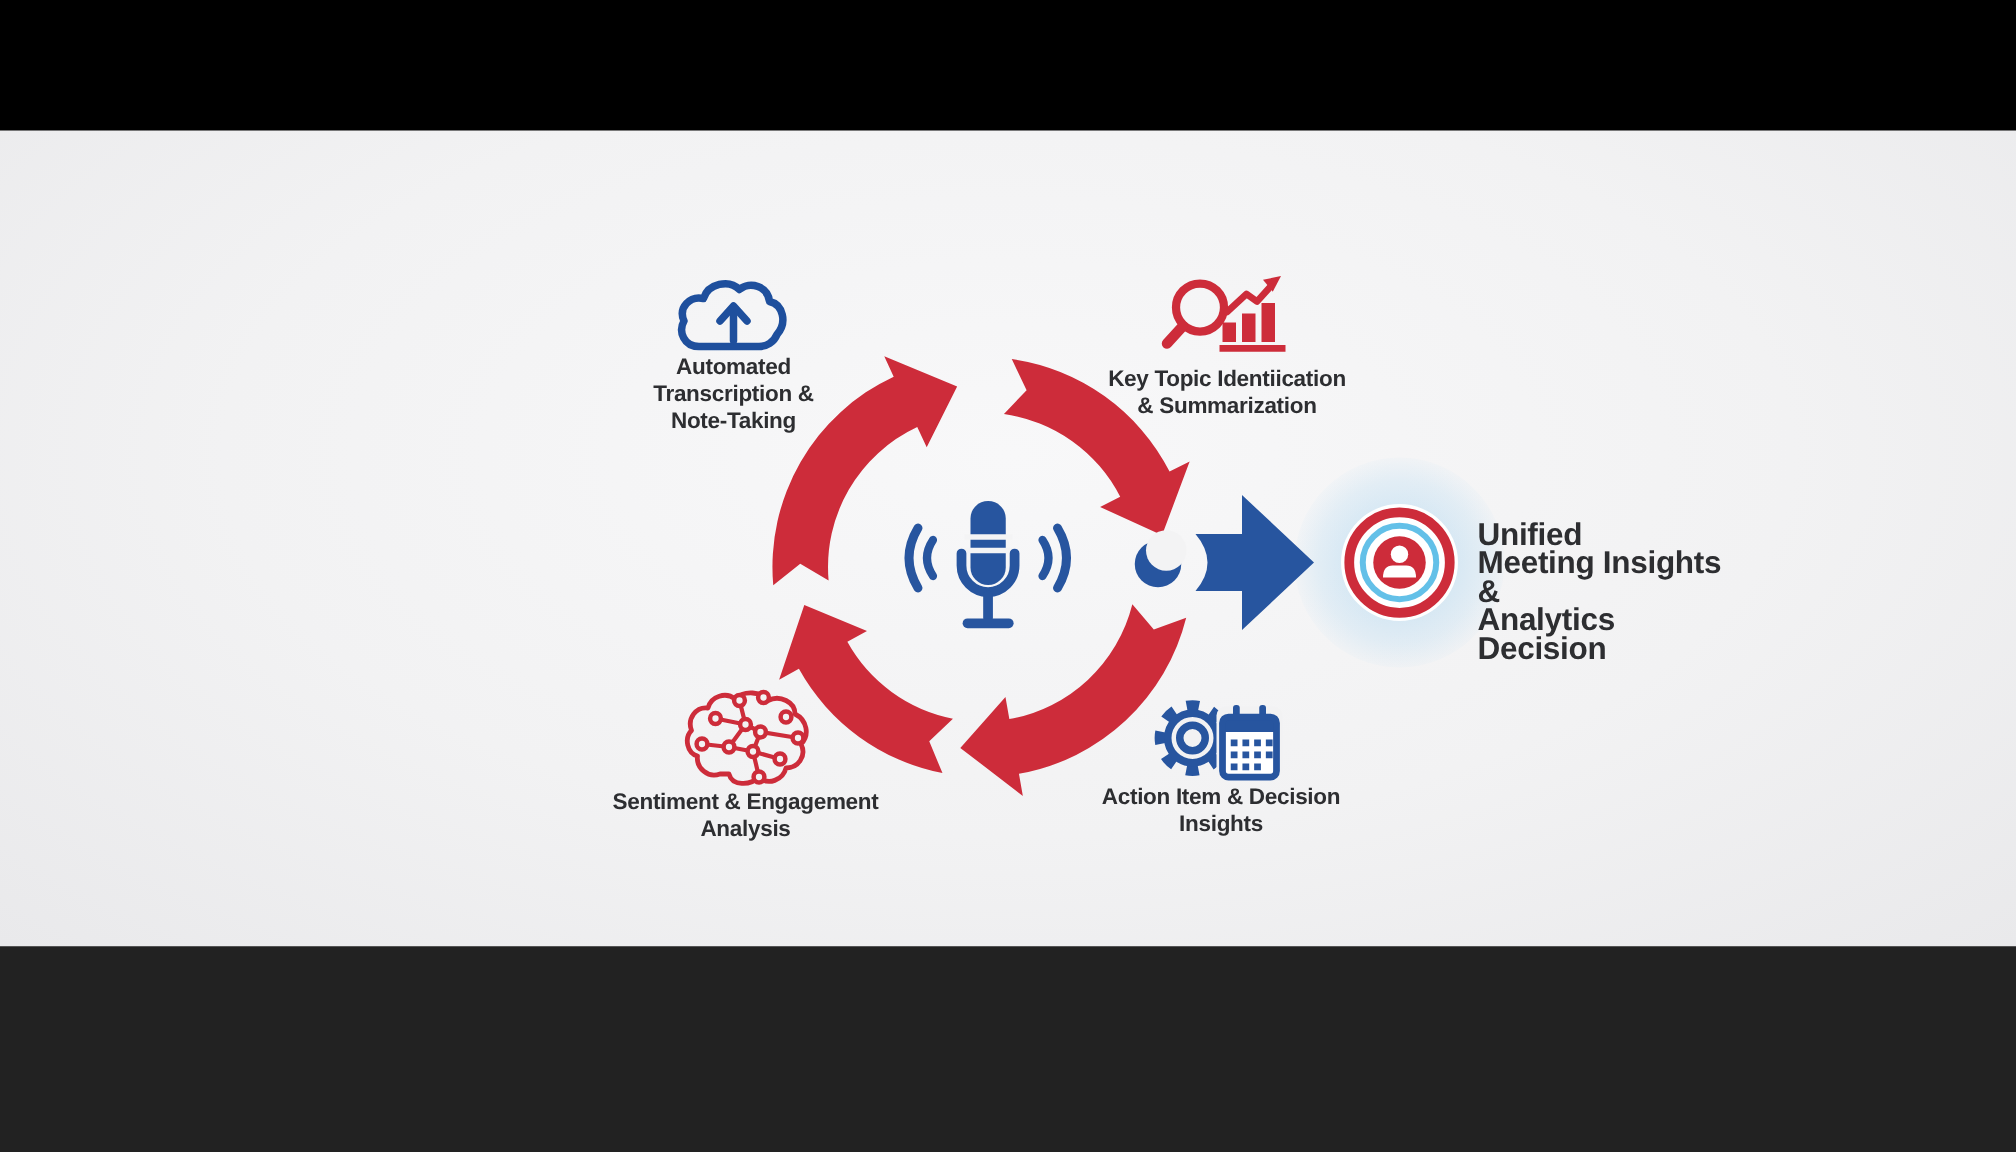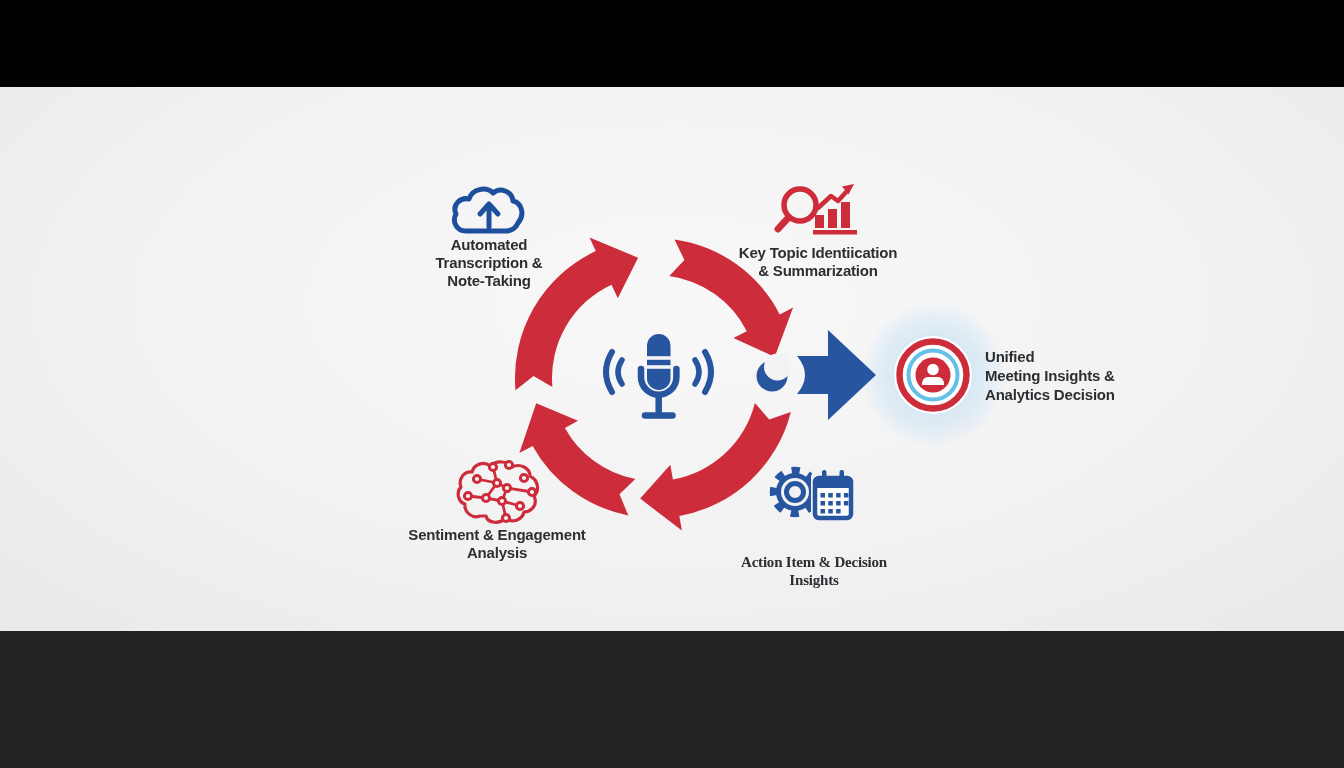--- a/index.html
+++ b/index.html
@@ -12,21 +12,21 @@
   .bar { position:absolute; left:0; width:1344px; background:var(--letterbox,#000); z-index:5; }
   .bar.top { top:0; height:87px; }
   .bar.bottom { top:680px; height:88px; }
   .abs { position:absolute; }
   .label {
     position:absolute; text-align:center;
     font-weight:bold; font-size:15px; line-height:18px;
     color:var(--text,#2d2e31); letter-spacing:-0.2px;
   }
   .label.out {
-    text-align:left; font-size:15px; line-height:19px;
+    text-align:left; font-size:21px; line-height:19px;
   }
   .glow {
     position:absolute; left:863px; top:305px; width:140px; height:140px;
     background:radial-gradient(circle, rgba(140,200,238,0.50) 0%, rgba(160,210,242,0.22) 55%, rgba(160,210,242,0) 75%);
     border-radius:50%;
   }
   svg { display:block; }
 </style>
 </head>
 <body>
@@ -177,21 +177,21 @@
   <div class="label" style="left:718px; top:244px; width:200px;">
     <div>Key Topic Identiication</div>
     <div>&amp; Summarization</div>
   </div>
 
   <div class="label" style="left:397px; top:526px; width:200px;">
     <div>Sentiment &amp; Engagement</div>
     <div>Analysis</div>
   </div>
 
-  <div class="label" style="left:714px; top:553px; width:200px;font-family:Liberation Serif, serif;">
+  <div class="label" style="left:714px; top:523px; width:200px;">
     <div>Action Item &amp; Decision</div>
     <div>Insights</div>
   </div>
 
   <div class="label out" style="left:985px; top:347px; width:180px;">
     <div>Unified</div>
     <div>Meeting Insights &amp;</div>
     <div>Analytics Decision</div>
   </div>
 

